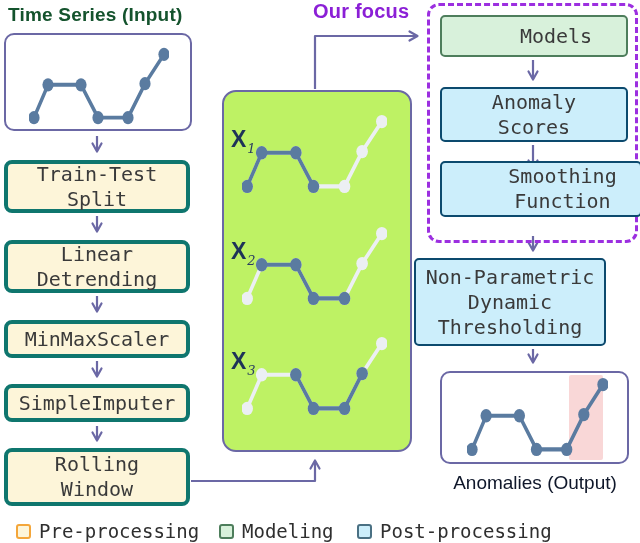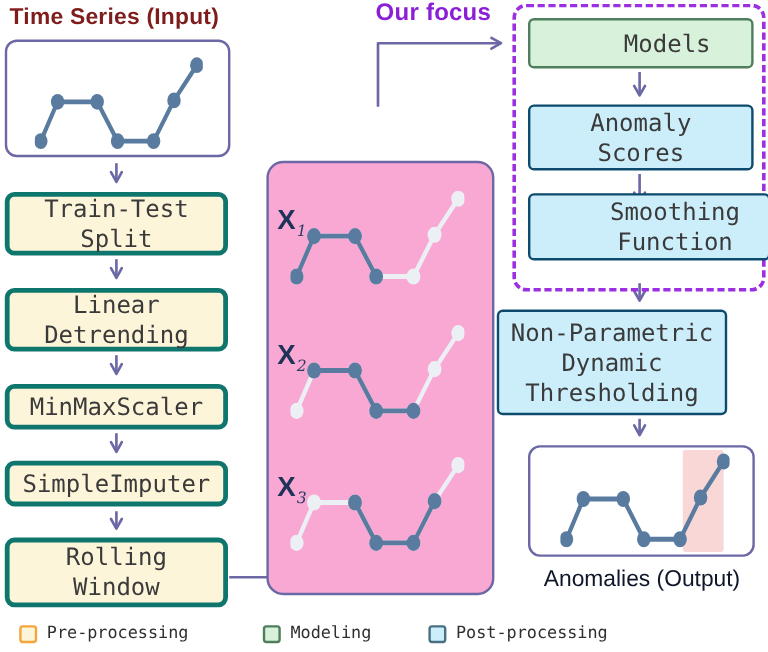--- a/index.html
+++ b/index.html
@@ -3,21 +3,21 @@
 <meta charset="utf-8">
 <style>
   html,body{margin:0;padding:0;background:#ffffff;}
   .canvas{
     position:relative;width:640px;height:543px;background:#ffffff;
     font-family:"Liberation Sans",sans-serif;overflow:hidden;
   }
   .abs{position:absolute;}
   
   .diagram-title{
-    font-size:19px;font-weight:600;color:#7f1d1d;letter-spacing:.2px;
+    font-size:19px;font-weight:600;color:#14532d;letter-spacing:.2px;
   }
   .focus-title{
     font-size:20px;font-weight:700;color:#8b1fd6;letter-spacing:.2px;
   }
   .output-title{
     font-size:19px;font-weight:500;color:#0f172a;text-align:center;
   }
   
   .node{
     box-sizing:border-box;display:flex;align-items:center;justify-content:center;
@@ -26,22 +26,22 @@
   }
   .node.pre{background:#fdf5d9;border:4px solid #0f766e;border-radius:8px;}
   .node.modeling{background:#d8f1db;border:2px solid #4e7e5c;border-radius:5px;padding-left:44px;}
   .node.post{background:#cceefb;border:2px solid #0c4a6e;border-radius:5px;}
   
   .chart-box{
     box-sizing:border-box;background:#ffffff;
     border:2px solid #6b68a5;border-radius:10px;
   }
   .windows-box{
-    box-sizing:border-box;background:#f9a8d4;
-    border:2px solid #6b68a5;border-radius:14px;margin-top:44px;
+    box-sizing:border-box;background:#bef264;
+    border:2px solid #6b68a5;border-radius:14px;
   }
   .focus-frame{
     box-sizing:border-box;border:3px dashed #9c2fe0;border-radius:12px;background:transparent;
   }
   .win-label{
     font-size:23px;font-weight:600;color:#1e3358;line-height:23px;
     font-family:"Liberation Sans",sans-serif;
   }
   .win-label .sub{
     font-family:"DejaVu Serif",serif;font-style:italic;font-weight:400;
@@ -54,21 +54,21 @@
   .series-svg{position:absolute;z-index:1;}
   
   .legend-item{display:flex;align-items:center;gap:8px;}
   .legend-swatch{
     width:15px;height:15px;border-radius:3px;box-sizing:border-box;flex:0 0 auto;
   }
   .legend-swatch.pre{background:#fdf5d9;border:2px solid #f4a63a;}
   .legend-swatch.modeling{background:#d8f1db;border:2px solid #4e7e5c;}
   .legend-swatch.post{background:#cceefb;border:2px solid #4a7083;}
   .legend-label{
-    font-family:"DejaVu Sans Mono",monospace;font-size:14px;color:#2f2f2f;
+    font-family:"DejaVu Sans Mono",monospace;font-size:19px;color:#2f2f2f;
   }
   .connectors{position:absolute;left:0;top:0;width:640px;height:543px;pointer-events:none;}
 </style>
 </head>
 <body>
 
 <div class="canvas">
 
   <svg class="connectors" viewBox="0 0 640 543">
     <defs>

